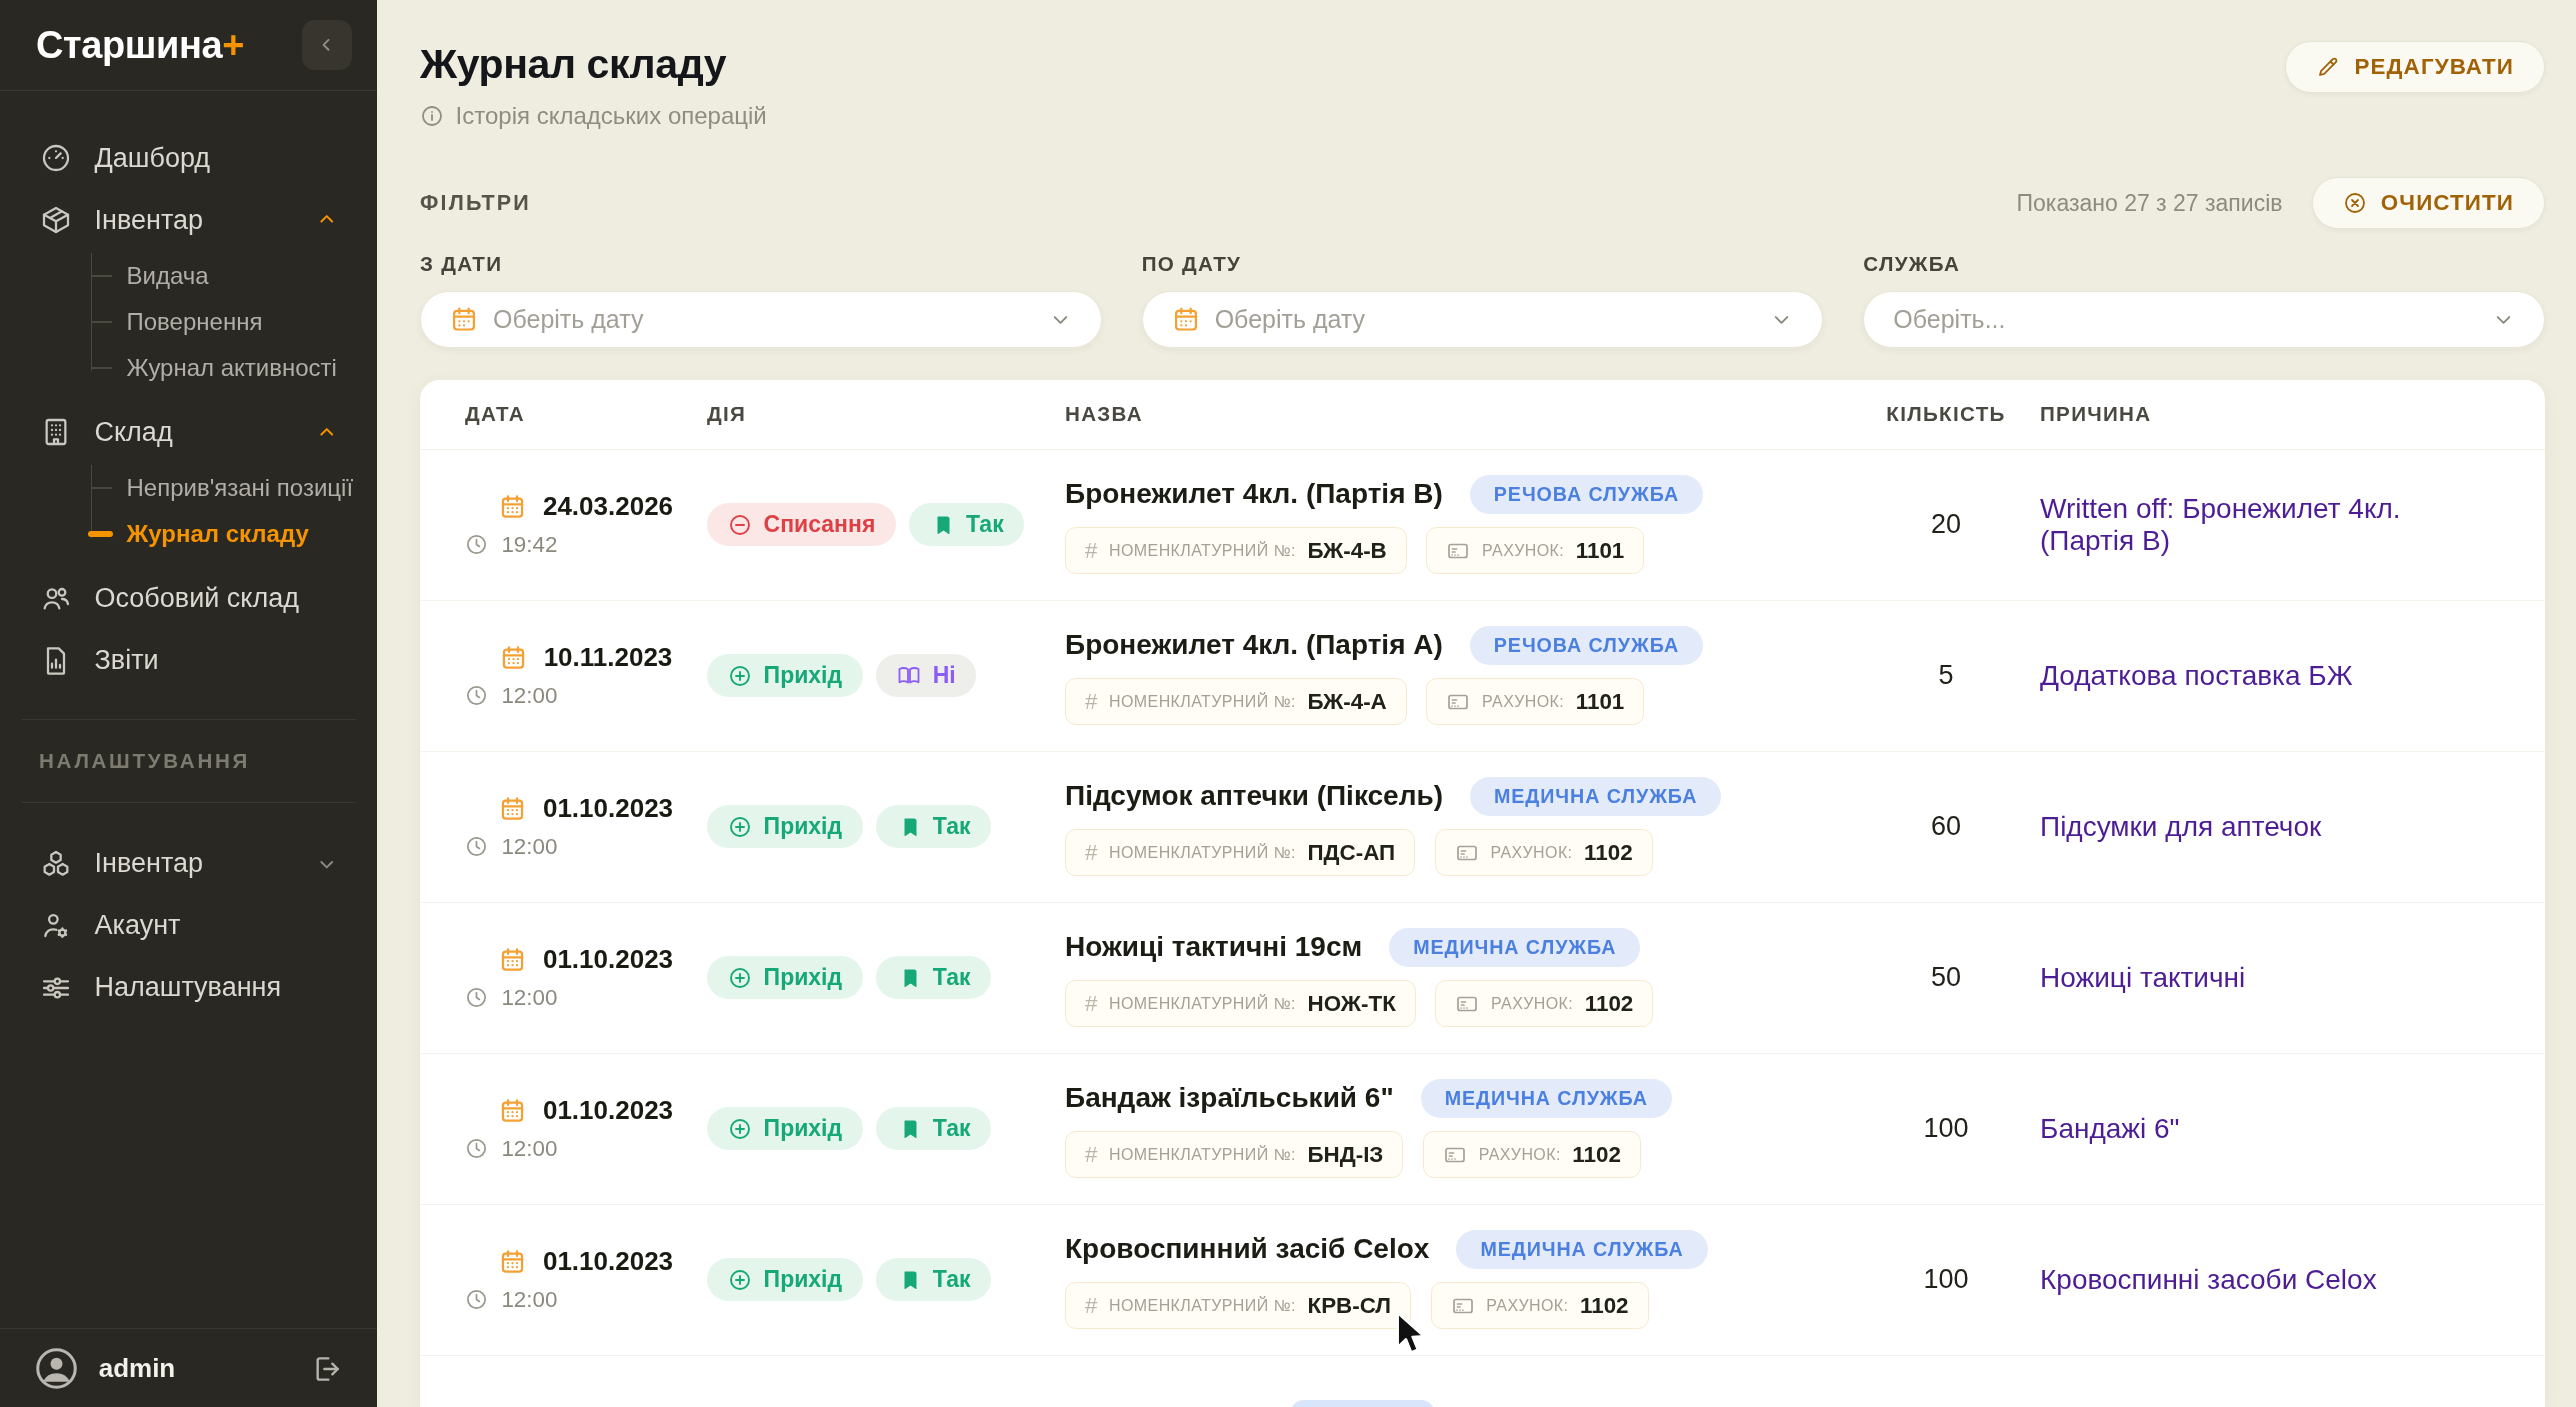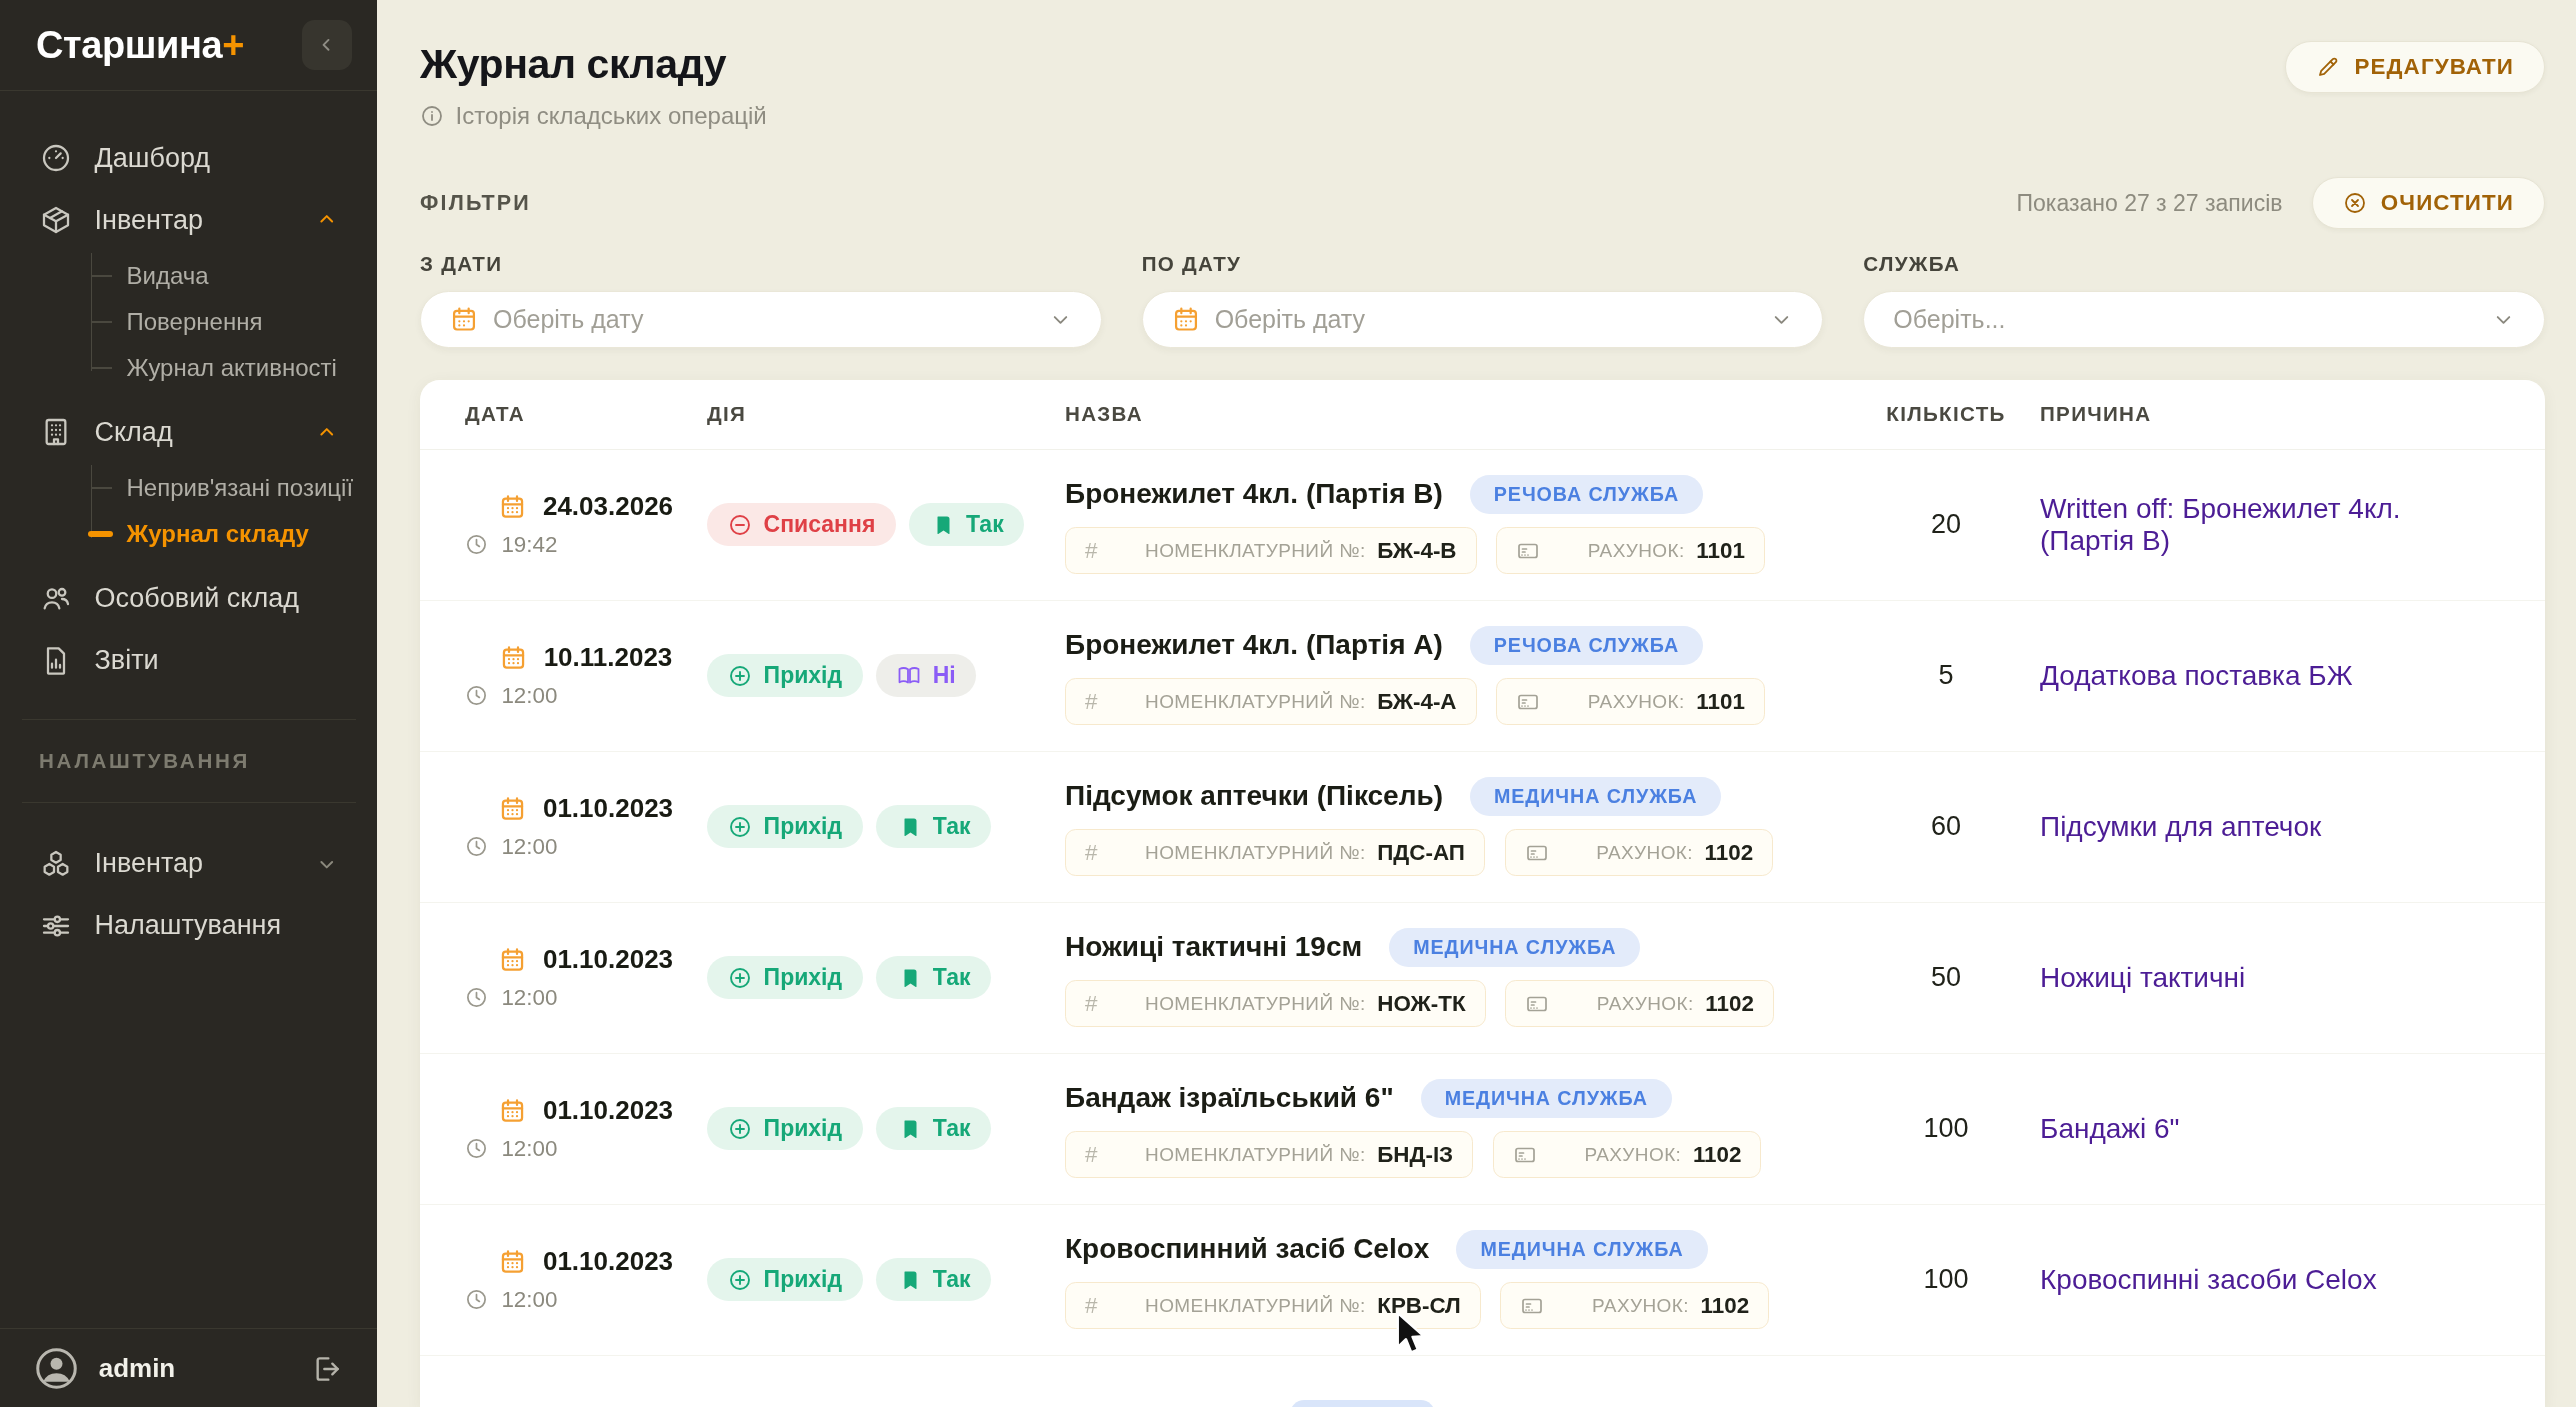--- a/index.html
+++ b/index.html
@@ -166,21 +166,21 @@
     background:#e3ebfa; color:#4b80e1;
     font-size:19.7px; font-weight:bold; letter-spacing:0.9px;
     display:inline-flex; align-items:center; white-space:nowrap;
   }
   .n2 { margin-top:13.4px; display:flex; gap:19.7px; }
   .chip {
     height:47px; border:1.8px solid #f7e9cd; background:#fffdf6; border-radius:10.7px;
     display:inline-flex; align-items:center; gap:11.6px; padding:0 19px; white-space:nowrap;
   }
   .chip .hash { color:#b9b7ab; font-size:22.4px; }
-  .chip .lbl { color:#a4a296; font-size:19px; letter-spacing:0.4px;margin-left:36px; }
+  .chip .lbl { color:#a4a296; font-size:16px; letter-spacing:0.4px; }
   .chip .val { color:#20221a; font-size:22.4px; font-weight:bold; }
   .card-ico { width:24px; height:24px; color:#a4a296; }
 
   .cell-qty { text-align:center; font-size:27px; color:#20221a; }
   .cell-reason { font-size:28px; color:#4c1d95; }
 
   .load-more-peek {
     position:absolute; left:1290px; top:1400px;
     width:145px; height:27px;
     background:#d9e5fa; border-radius:14.3px 14.3px 0 0;
@@ -291,20 +291,31 @@
             <path d="M7 12l3.5 2v4L7 20l-3.5-2v-4L7 12z"></path>
             <path d="M17 12l3.5 2v4L17 20l-3.5-2v-4l3.5-2z"></path>
           </svg>
       </span>
       <span>Інвентар</span>
       <span class="chev chev-down">
         <svg width="21.5" height="21.5" viewBox="0 0 24 24" fill="none" stroke="currentColor" stroke-width="2.2" stroke-linecap="round" stroke-linejoin="round">
             <path d="M6 10l6 6 6-6"></path>
           </svg>
       </span>
+    </div>
+    <div class="nav-item">
+      <span class="nav-ico">
+        <svg width="32" height="32" viewBox="0 0 24 24" fill="none" stroke="currentColor" stroke-width="1.7" stroke-linecap="round" stroke-linejoin="round">
+            <circle cx="10" cy="7" r="3.2"></circle>
+            <path d="M4 19.5c.6-3.3 3-5 6-5 .8 0 1.5.1 2.2.35"></path>
+            <circle cx="16.8" cy="17" r="2.3"></circle>
+            <path d="M16.8 13.8v1M16.8 19.2v1M19.6 15.4l-.9.5M14.9 18.1l-.9.5M14 15.4l.9.5M18.7 18.1l.9.5"></path>
+          </svg>
+      </span>
+      <span>Акаунт</span>
     </div>
     <div class="nav-item">
       <span class="nav-ico">
         <svg width="32" height="32" viewBox="0 0 24 24" fill="none" stroke="currentColor" stroke-width="1.7" stroke-linecap="round" stroke-linejoin="round">
             <path d="M3 7h8M15 7h6M3 12h3M10 12h11M3 17h8M15 17h6"></path>
             <circle cx="13" cy="7" r="2"></circle>
             <circle cx="8" cy="12" r="2"></circle>
             <circle cx="13" cy="17" r="2"></circle>
           </svg>
       </span>

